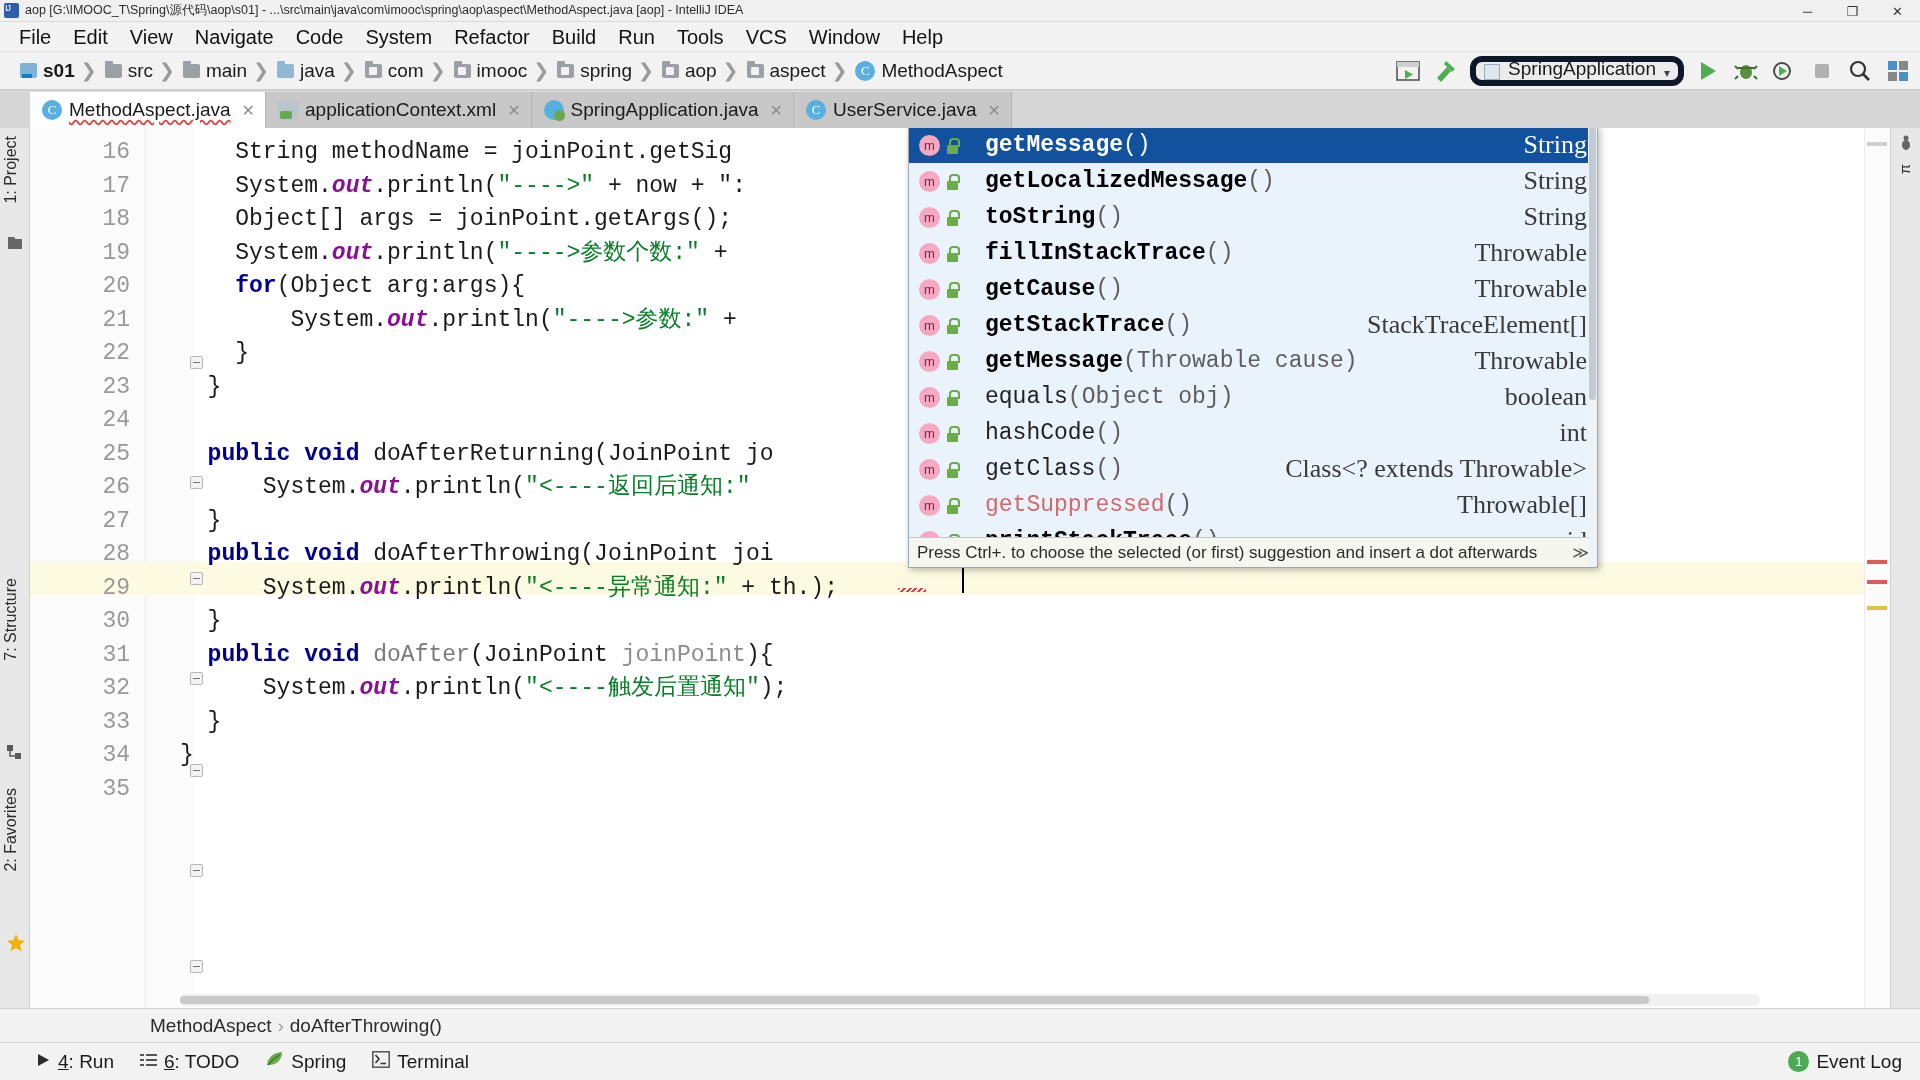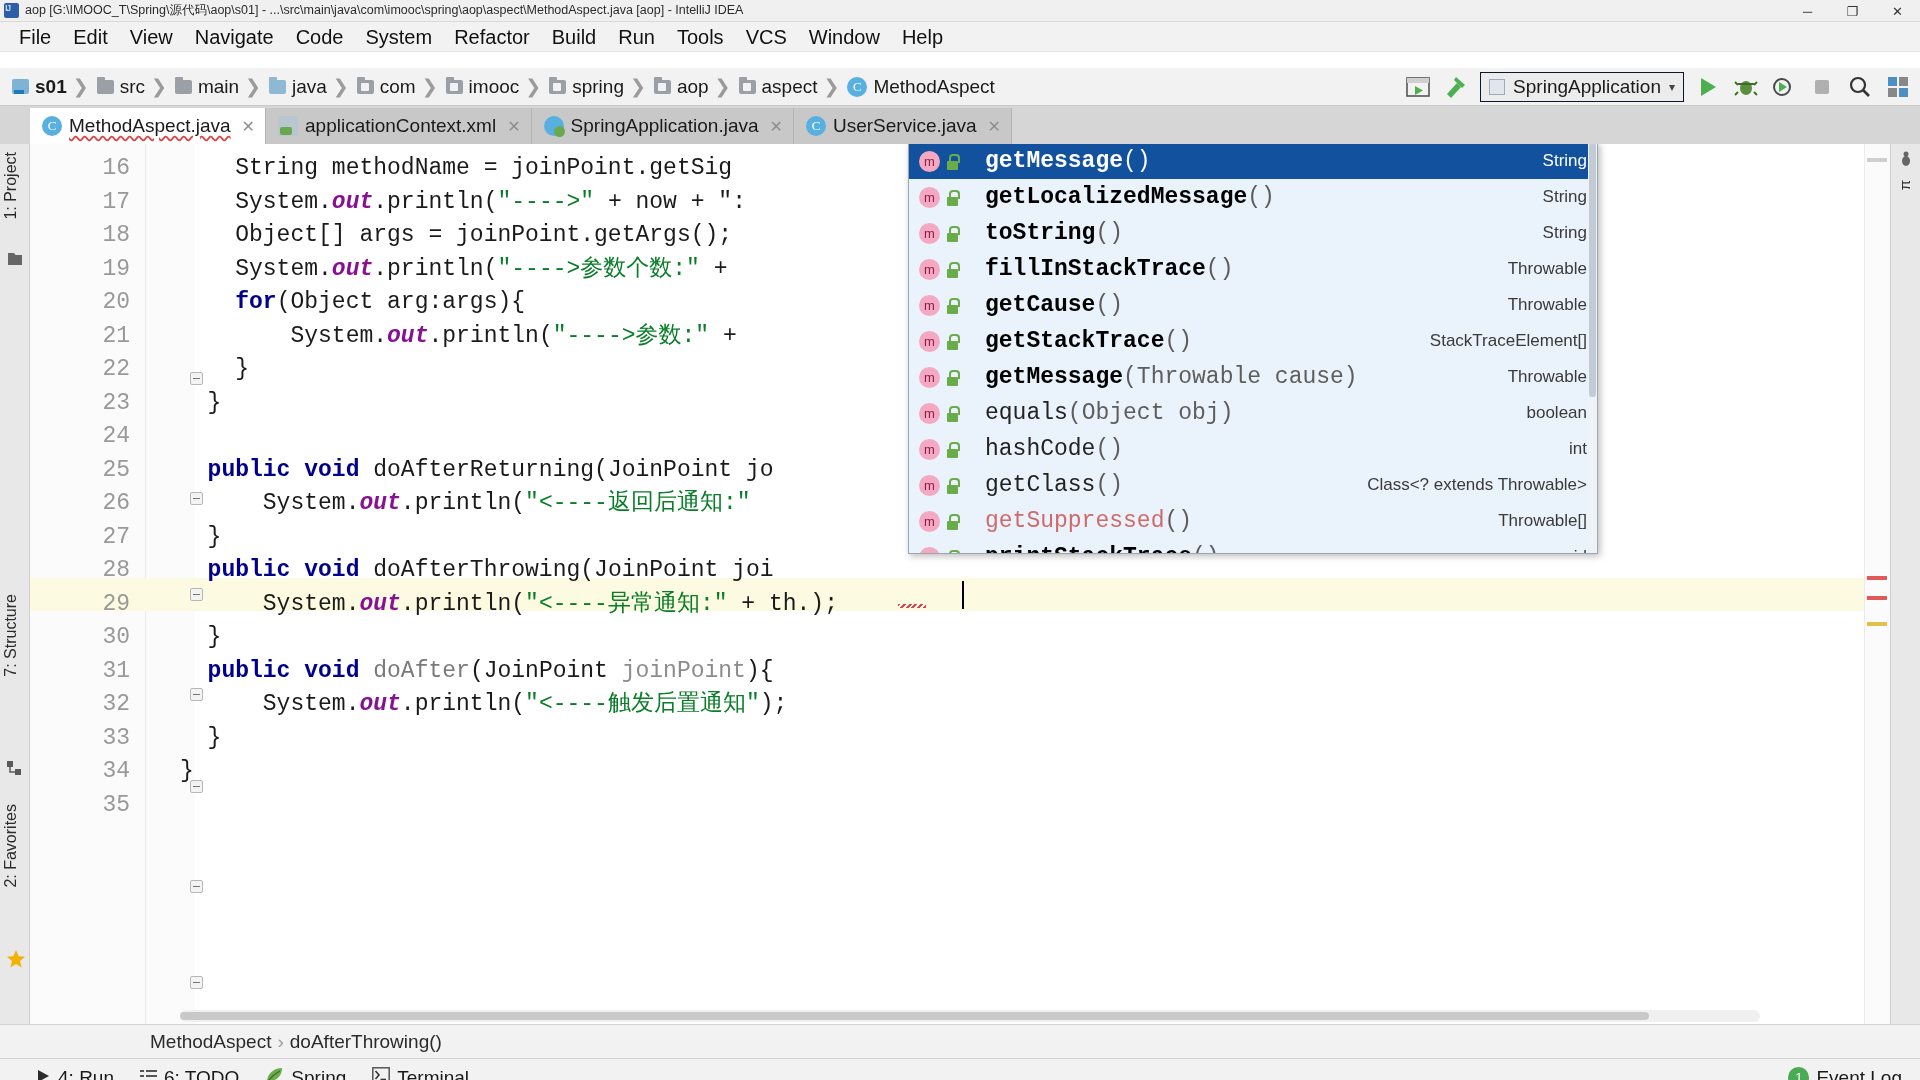--- a/index.html
+++ b/index.html
@@ -12,37 +12,37 @@
   .titlebar .tb-logo::after{content:"IJ";position:absolute;left:1px;top:0px;font-size:9px;color:#fff;font-family:"Liberation Sans",sans-serif;letter-spacing:-1px;}
   .titlebar .tb-text{font-size:12.5px;color:#2b2b2b;white-space:nowrap;}
   .win-btns{position:absolute;right:0;top:0;height:22px;display:flex;}
   .win-btn{width:45px;height:22px;display:flex;align-items:center;justify-content:center;font-size:13px;color:#333;}
 
   
   .menubar{height:30px;background:#f2f2f2;display:flex;align-items:center;padding-left:8px;border-bottom:1px solid #e3e3e3;}
   .menu-item{padding:3px 11px;font-size:20px;color:#111;white-space:nowrap;line-height:22px;}
 
   
-  .navbar{height:38px;background:#f2f2f2;display:flex;align-items:center;padding-left:8px;border-bottom:1px solid #c9c9c9;position:relative;margin-top:16px;}
+  .navbar{height:38px;background:#f2f2f2;display:flex;align-items:center;padding-left:16px;border-bottom:1px solid #c9c9c9;position:relative;}
   .crumb{display:flex;align-items:center;height:30px;padding:0 2px 0 4px;font-size:19px;white-space:nowrap;}
   .crumb .lbl{margin-left:6px;}
   .crumb.first .lbl{font-weight:bold;}
   .crumb-sep{color:#9b9b9b;font-size:19px;margin:0 4px;}
   .ic-folder{width:17px;height:14px;background:#9aa0a6;border-radius:2px;position:relative;flex:none;display:inline-block;}
   .ic-folder::before{content:"";position:absolute;left:0;top:-3px;width:8px;height:4px;background:#9aa0a6;border-radius:1px 1px 0 0;}
   .ic-folder.src{background:#8fb8d4;}
   .ic-folder.src::before{background:#8fb8d4;}
   .ic-folder.pkg::after{content:"";position:absolute;left:4px;top:3px;width:8px;height:8px;background:#f2f2f2;border-radius:1px;}
   .ic-mod{width:17px;height:15px;background:#7fb3d5;border-radius:2px;flex:none;position:relative;}
   .ic-mod::after{content:"";position:absolute;left:2px;bottom:0;width:10px;height:4px;background:#1a7bbf;}
   .ic-class{width:20px;height:20px;border-radius:50%;background:#58b0e0;color:#fff;font-size:13px;display:flex;align-items:center;justify-content:center;flex:none;font-family:"Liberation Serif",serif;}
 
   .nav-right{position:absolute;right:8px;top:0;height:38px;display:flex;align-items:center;gap:10px;}
   .nav-ic{width:28px;height:28px;display:flex;align-items:center;justify-content:center;}
-  .runcfg{height:30px;min-width:200px;background:#ececec;border:1px solid #0f172a;border-radius:0;display:flex;align-items:center;padding:0 8px;gap:8px;font-size:19px;}
+  .runcfg{height:30px;min-width:200px;background:#ececec;border:6px solid #0f172a;border-radius:12px;display:flex;align-items:flex-end;padding:0 8px;gap:8px;font-size:19px;}
   .runcfg .cfg-ic{width:16px;height:16px;background:#dfe6ee;border:1px solid #9aacbd;flex:none;}
   .runcfg .chev{margin-left:auto;font-size:12px;color:#444;}
   .tri-run{width:0;height:0;border-left:15px solid #4caf50;border-top:9px solid transparent;border-bottom:9px solid transparent;}
 
   
   .tabsbar{height:38px;background:#d6d6d6;display:flex;align-items:flex-end;padding-left:30px;position:relative;}
   .etab{height:36px;display:flex;align-items:center;gap:7px;padding:0 10px 0 12px;background:#c8c8c8;border-right:1px solid #b4b4b4;font-size:19px;white-space:nowrap;}
   .etab.active{background:#fff;}
   .etab .x{color:#8e8e8e;font-size:16px;margin-left:4px;}
   .etab .nm{position:relative;}
@@ -92,21 +92,21 @@
   .crow.sel{background:#11519e;}
   .crow.sel .cname,.crow.sel .csig,.crow.sel .ctype{color:#fff;}
   .ic-m{width:21px;height:21px;border-radius:50%;background:#f4a8c2;color:#8a1f45;font-size:13px;display:flex;align-items:center;justify-content:center;flex:none;font-family:"Liberation Sans",sans-serif;}
   .ic-lock{width:14px;height:17px;margin-left:5px;flex:none;position:relative;}
   .ic-lock::before{content:"";position:absolute;left:2px;bottom:0;width:11px;height:9px;background:#6aab4a;border-radius:1px;}
   .ic-lock::after{content:"";position:absolute;left:4px;top:1px;width:7px;height:7px;border:2px solid #6aab4a;border-bottom:none;border-radius:4px 4px 0 0;}
   .cname{margin-left:26px;font-weight:bold;color:#000;}
   .cname.plain{font-weight:normal;color:#222;}
   .cname.gray{font-weight:normal;color:#d06a6a;}
   .csig{color:#5d5d5d;}
-  .ctype{position:absolute;right:10px;color:#3a3a3a;font-family:Liberation Sans, sans-serif;font-size:17px;}
+  .ctype{position:absolute;right:10px;color:#3a3a3a;font-family:Liberation Serif, serif;font-size:26px;}
   .chint{height:30px;background:#f6f6f0;border-top:1px solid #c7c7c7;display:flex;align-items:center;padding:0 8px;font-size:17px;color:#2b2b2b;}
   .chint .more{margin-left:auto;color:#555;font-size:16px;}
   .cscroll{position:absolute;right:0;top:0;width:9px;bottom:0;background:#eef3f8;}
   .cscroll .th{position:absolute;top:0;left:1px;width:7px;height:62%;background:#c2cbd4;border-radius:3px;}
 
   
   .editor-crumbs{height:34px;background:#f2f2f2;border-top:1px solid #d3d3d3;display:flex;align-items:center;padding-left:150px;font-size:19px;color:#2b2b2b;gap:6px;}
   .editor-crumbs .sep{color:#9b9b9b;}
 
   
@@ -420,20 +420,24 @@
             <span class="ctype">Throwable[]</span>
           </div>
           <div class="crow">
             <span class="ic-m">m</span>
             <span class="ic-lock"></span>
             <span class="cname">printStackTrace</span>
             <span class="csig">()</span>
             <span class="ctype">void</span>
           </div>
         </div>
+      <div class="chint">
+        <span>Press Ctrl+. to choose the selected (or first) suggestion and insert a dot afterwards</span>
+        <span class="more">≫</span>
+      </div>
       <div class="cscroll">
           <div class="th"></div>
         </div>
     </div>
   </div>
 </div>
 
 <div class="editor-crumbs">
   <span>MethodAspect</span>
   <span class="sep">›</span>

